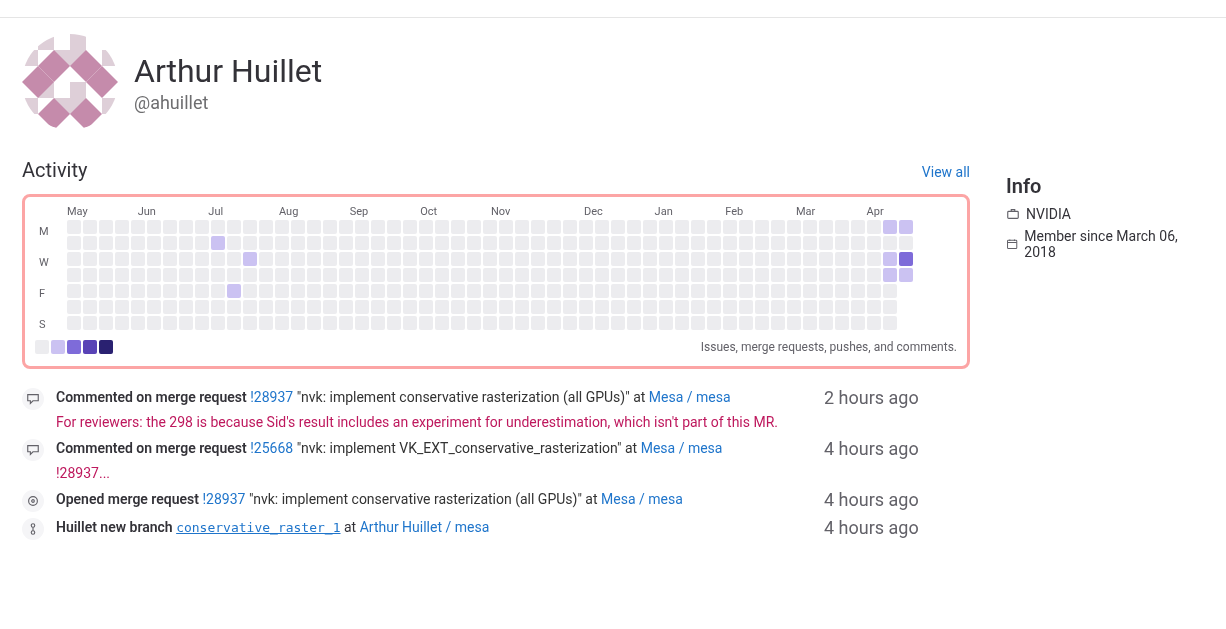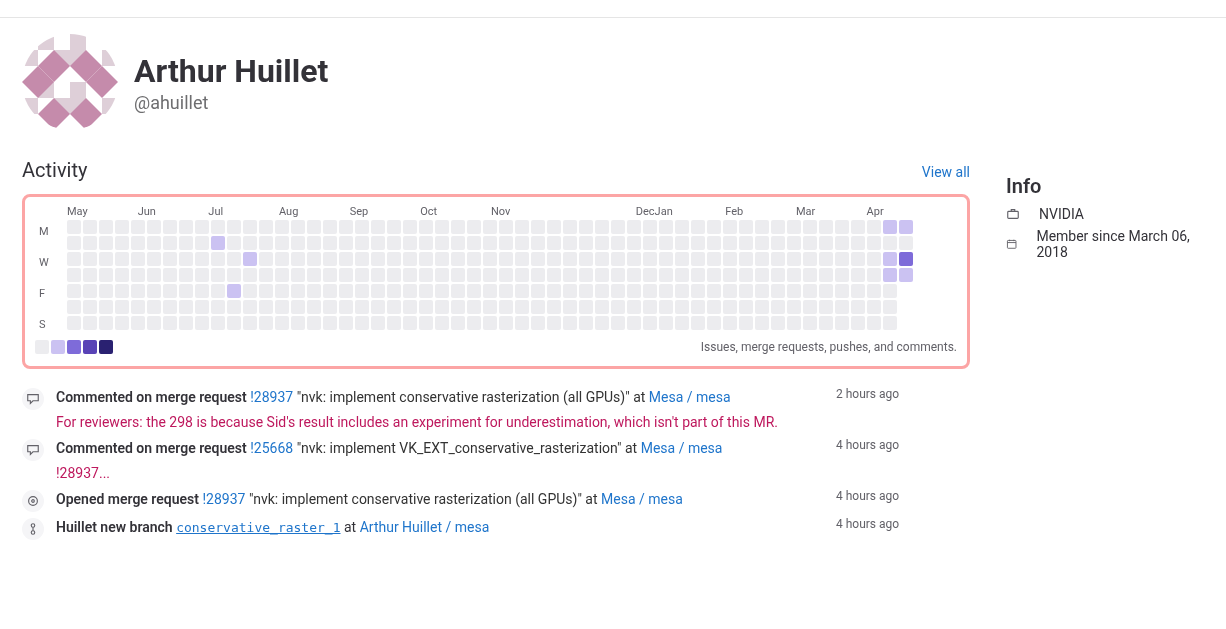--- a/index.html
+++ b/index.html
@@ -13,21 +13,21 @@
     .main-col { flex: 1; max-width: 948px; }
     .side-col { flex: 0 0 220px; padding-left: 36px; margin-top: 140px; }
 
     
     .profile-header { display: flex; align-items: center; gap: 16px; margin-bottom: 28px; }
     .avatar {
       width: 96px; height: 96px; border-radius: 50%; background: #fff;
       position: relative; overflow: hidden; border: 0;
     }
     .avatar svg { width: 96px; height: 96px; display: block; }
-    .profile-texts h1 { font-size: 32px; font-weight: 700; margin-bottom: 2px; }
+    .profile-texts h1 { font-size: 32px; font-weight: 400; margin-bottom: 2px; }
     .profile-texts .handle { font-size: 18px; color: #6e6e70; }
 
     .activity-header { display: flex; align-items: baseline; justify-content: space-between; margin-bottom: 12px; }
     .activity-header h2 { font-size: 20px; font-weight: 400; }
     .activity-header a { color: #1f75cb; text-decoration: none; font-size: 14px; }
 
     
     .cal-card { border: 3px solid #fca5a5; border-radius: 8px; padding: 8px 10px 12px 10px; margin-bottom: 18px; }
     .cal-grid { position: relative; padding-left: 32px; }
     .months-row { display: flex; margin-bottom: 2px; margin-left: 0; }
@@ -44,31 +44,31 @@
     .legend { display: flex; gap: 2px; }
     .legend .sw { width: 14px; height: 14px; border-radius: 2px; }
     .sw0 { background: #ececef; }
 
     
     .activity-list { display: flex; flex-direction: column; gap: 5px; }
     .act-item { display: flex; gap: 12px; }
     .act-icon { width: 22px; height: 22px; border-radius: 50%; background: #f5f5f7; display: flex; align-items: center; justify-content: center; flex-shrink: 0; margin-top: 1px; }
     .act-icon svg { width: 14px; height: 14px; stroke: #626168; }
     .act-body { flex: 1; max-width: 740px; }
-    .act-meta { color: #626168; font-size: 12px; flex-shrink: 0; margin-left: 28px; white-space: nowrap; }
+    .act-meta { color: #626168; font-size: 18px; flex-shrink: 0; margin-left: 16px; white-space: nowrap; }
     .act-title { font-size: 14px; line-height: 1.5; }
     .act-title .bold { font-weight: 600; }
     .mr-link, .proj-link { color: #1f75cb; text-decoration: none; }
     .quote { color: #333; }
     .act-detail { font-size: 14px; color: #be185d; margin-top: 4px; line-height: 1.5; }
     .branch-code { font-family: ui-monospace, SFMono-Regular, "SF Mono", Menlo, Consolas, monospace; color: #1f75cb; font-size: 13px; }
 
     
     .side-col h3 { font-size: 20px; font-weight: 600; margin-bottom: 8px; }
-    .side-line { display: flex; align-items: center; gap: 19px; font-size: 14px; margin-bottom: 6px; }
+    .side-line { display: flex; align-items: center; gap: 6px; font-size: 14px; margin-bottom: 6px; }
     .side-line svg { width: 14px; height: 14px; stroke: #626168; }
   </style>
 </head>
 <body>
 
 <div class="top-divider"></div>
 
 <div class="wrap">
   <div class="main-col">
     <div class="profile-header">
@@ -111,21 +111,21 @@
     <div class="cal-card">
       <div class="cal-grid">
         <div class="months-row" id="months-row">
             <div class="month-label" style="width: 70.6667px;">May</div>
             <div class="month-label" style="width: 70.6667px;">Jun</div>
             <div class="month-label" style="width: 70.6667px;">Jul</div>
             <div class="month-label" style="width: 70.6667px;">Aug</div>
             <div class="month-label" style="width: 70.6667px;">Sep</div>
             <div class="month-label" style="width: 70.6667px;">Oct</div>
             <div class="month-label" style="width: 93px;">Nov</div>
-            <div class="month-label" style="width: 70.6667px; text-align: right;">Dec</div>
+            <div class="month-label" style="width: 70.6667px;">Dec</div>
             <div class="month-label" style="width: 70.6667px;">Jan</div>
             <div class="month-label" style="width: 70.6667px;">Feb</div>
             <div class="month-label" style="width: 70.6667px;">Mar</div>
             <div class="month-label" style="width: 70.6667px;">Apr</div>
           </div>
         <div class="day-labels" id="day-labels">
             <div>M</div>
             <div>W</div>
             <div>F</div>
             <div>S</div>

